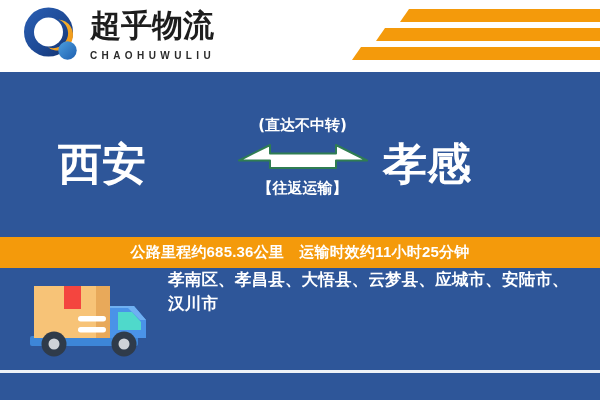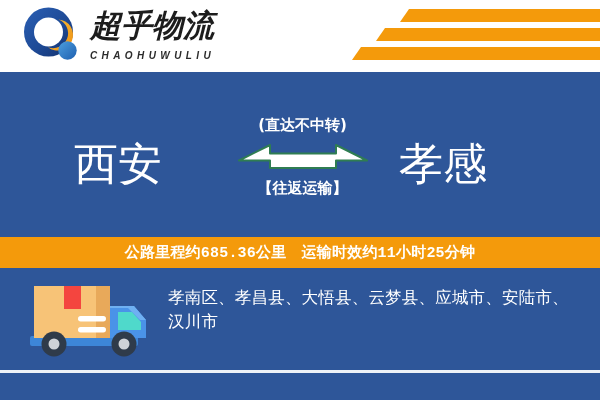--- a/index.html
+++ b/index.html
@@ -37,21 +37,20 @@
     position: relative;
     width: 62px;
     height: 58px;
     flex: 0 0 auto;
   }
   .logo-text-block {
     margin-left: 6px;
     display: flex;
     flex-direction: column;
     justify-content: center;
-    font-style: italic;
   }
   .logo-cn {
     font-family: "DejaVu Sans", "Liberation Sans", sans-serif;
     font-size: 31px;
     font-weight: bold;
     color: #1d1d1d;
     line-height: 1.05;
     letter-spacing: 0px;
     white-space: nowrap;
   }
@@ -98,25 +97,24 @@
     left: 0;
     top: 36px;
     width: 600px;
     height: 120px;
   }
   .city {
     position: absolute;
     top: 34px;
     font-family: "DejaVu Sans", "Liberation Sans", sans-serif;
     font-size: 44px;
-    font-weight: normal;
+    font-weight: bold;
     color: #ffffff;
     line-height: 1;
     white-space: nowrap;
-    margin-left: 16px;
   }
   .city.origin { left: 58px; }
   .city.dest   { left: 383px; }
 
   .arrow-block {
     position: absolute;
     left: 230px;
     top: 0px;
     width: 145px;
     height: 120px;
@@ -143,21 +141,21 @@
     left: 0;
     top: 165px;
     width: 600px;
     height: 31px;
     background: #f49a0b;
     display: flex;
     align-items: center;
     justify-content: center;
   }
   .infobar-text {
-    font-family: Liberation Mono, monospace;
+    font-family: Liberation Sans, sans-serif;
     font-size: 15px;
     font-weight: bold;
     color: #ffffff;
     white-space: nowrap;
     letter-spacing: 0.2px;
   }
 
   
   .coverage {
     position: absolute;
@@ -169,25 +167,25 @@
   .truck {
     position: absolute;
     left: 22px;
     top: 10px;
     width: 132px;
     height: 86px;
   }
   .coverage-text {
     position: absolute;
     left: 168px;
-    top: 18px;
+    top: 0;
     width: 414px;
     font-family: "DejaVu Sans", "Liberation Sans", sans-serif;
     font-size: 16.5px;
-    font-weight: normal;
+    font-weight: bold;
     color: #ffffff;
     line-height: 1.45;
     letter-spacing: 0.2px;
   }
 
   
   .rule {
     position: absolute;
     left: 0;
     top: 298px;

